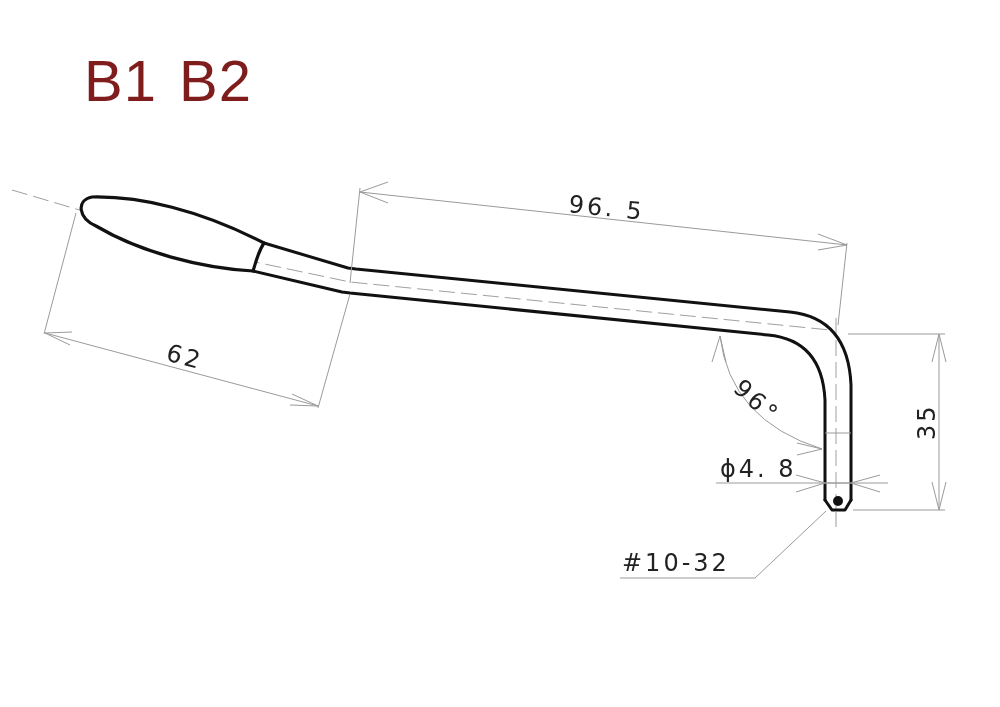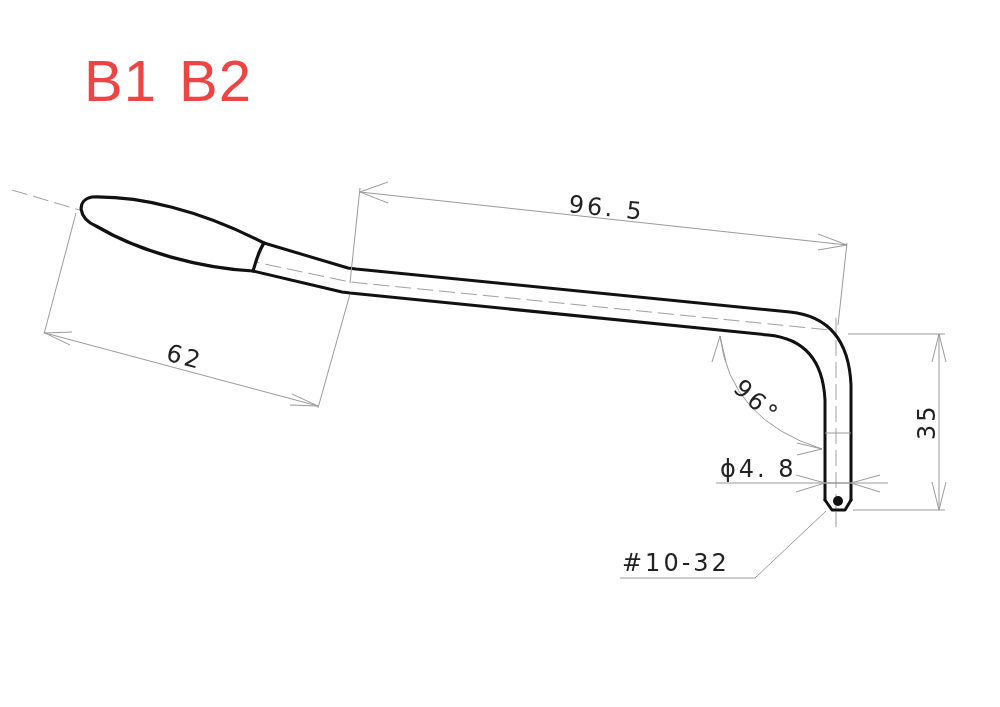--- a/index.html
+++ b/index.html
@@ -1,18 +1,18 @@
 <!DOCTYPE html>
 <html><head>
   <meta charset="utf-8">
   <style>
     html, body { margin: 0; padding: 0; background: #ffffff; }
     body { width: 1000px; height: 707px; position: relative; overflow: hidden; font-family: "DejaVu Sans", sans-serif; }
     #drawing { position: absolute; left: 0; top: 0; width: 1000px; height: 707px; }
-    .title { position: absolute; left: 84px; top: 52px; font-family: "Liberation Sans", sans-serif; font-size: 58px; color: #ef4444; letter-spacing: 1px; line-height: 1; }
+    .title { position: absolute; left: 84px; top: 52px; font-family: "Liberation Sans", sans-serif; font-size: 58px; color: #7f1d1d; letter-spacing: 1px; line-height: 1; }
     .title span { margin-right: 22px; }
     .dimtext { font-family: "DejaVu Sans", sans-serif; font-size: 24px; fill: #222; letter-spacing: 3px; }
     .thin { stroke: #9a9a9a; stroke-width: 1; fill: none; }
     .center { stroke: #a0a0a0; stroke-width: 1; fill: none; stroke-dasharray: 16 6; }
     .body-line { stroke: #111; stroke-width: 3; fill: none; stroke-linecap: round; stroke-linejoin: round; }
     .grip { stroke: #111; stroke-width: 3.2; fill: #ffffff; }
   </style>
 </head>
 <body>
 

